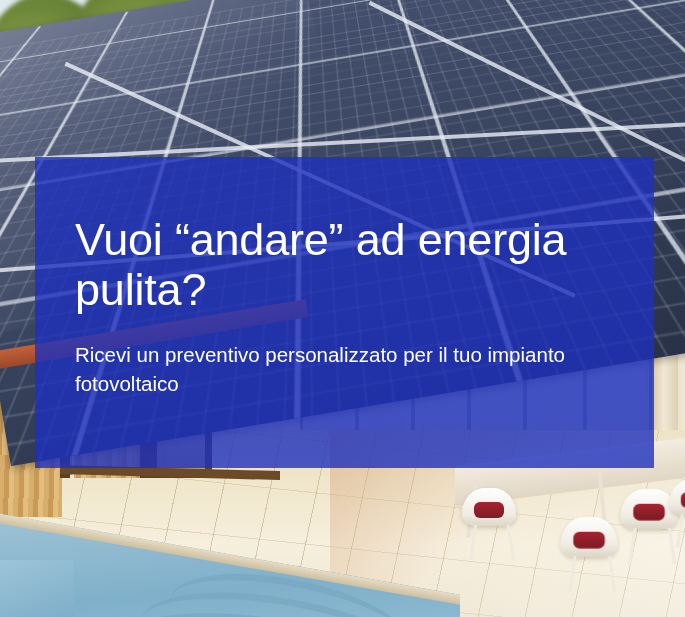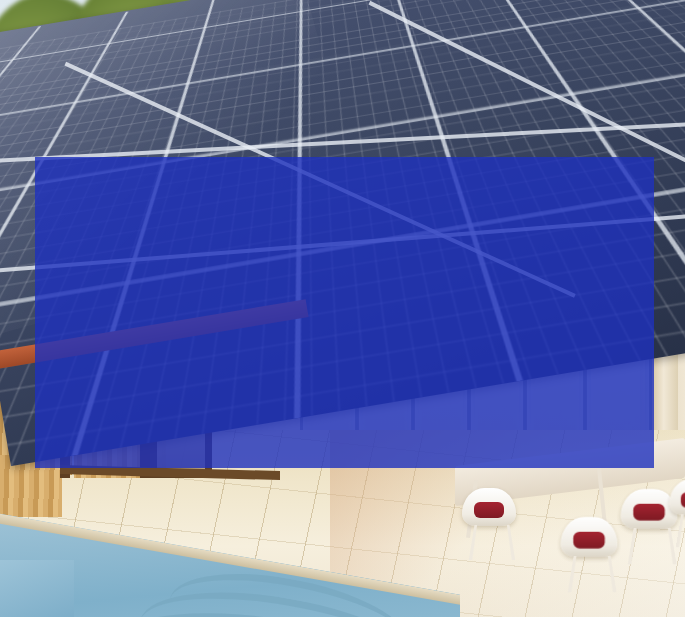--- a/index.html
+++ b/index.html
@@ -556,15 +556,17 @@
       <div class="rail r2"></div>
       <div class="rail diag1"></div>
       <div class="rail diag2"></div>
       <div class="gloss"></div>
     </div>
     <div class="roof-eave"></div>
 
   </div>
 
   <div class="overlay-panel">
+    <h1 class="headline">Vuoi “andare” ad energia pulita?</h1>
+    <p class="subhead">Ricevi un preventivo personalizzato per il tuo impianto fotovoltaico</p>
   </div>
 
 </div>
 
 </body></html>

